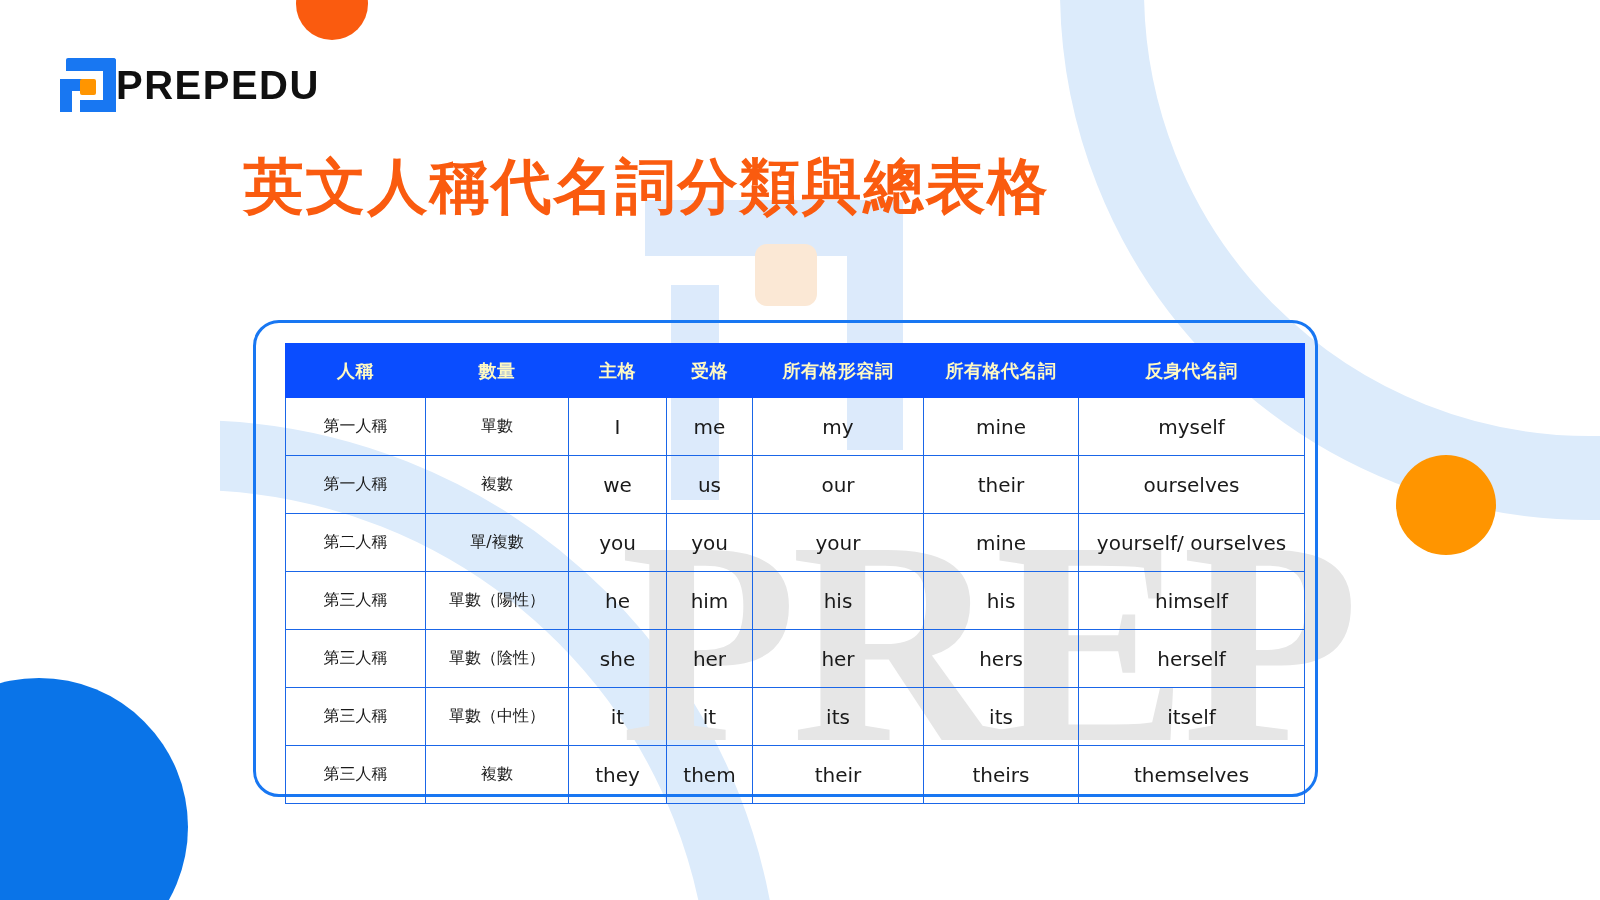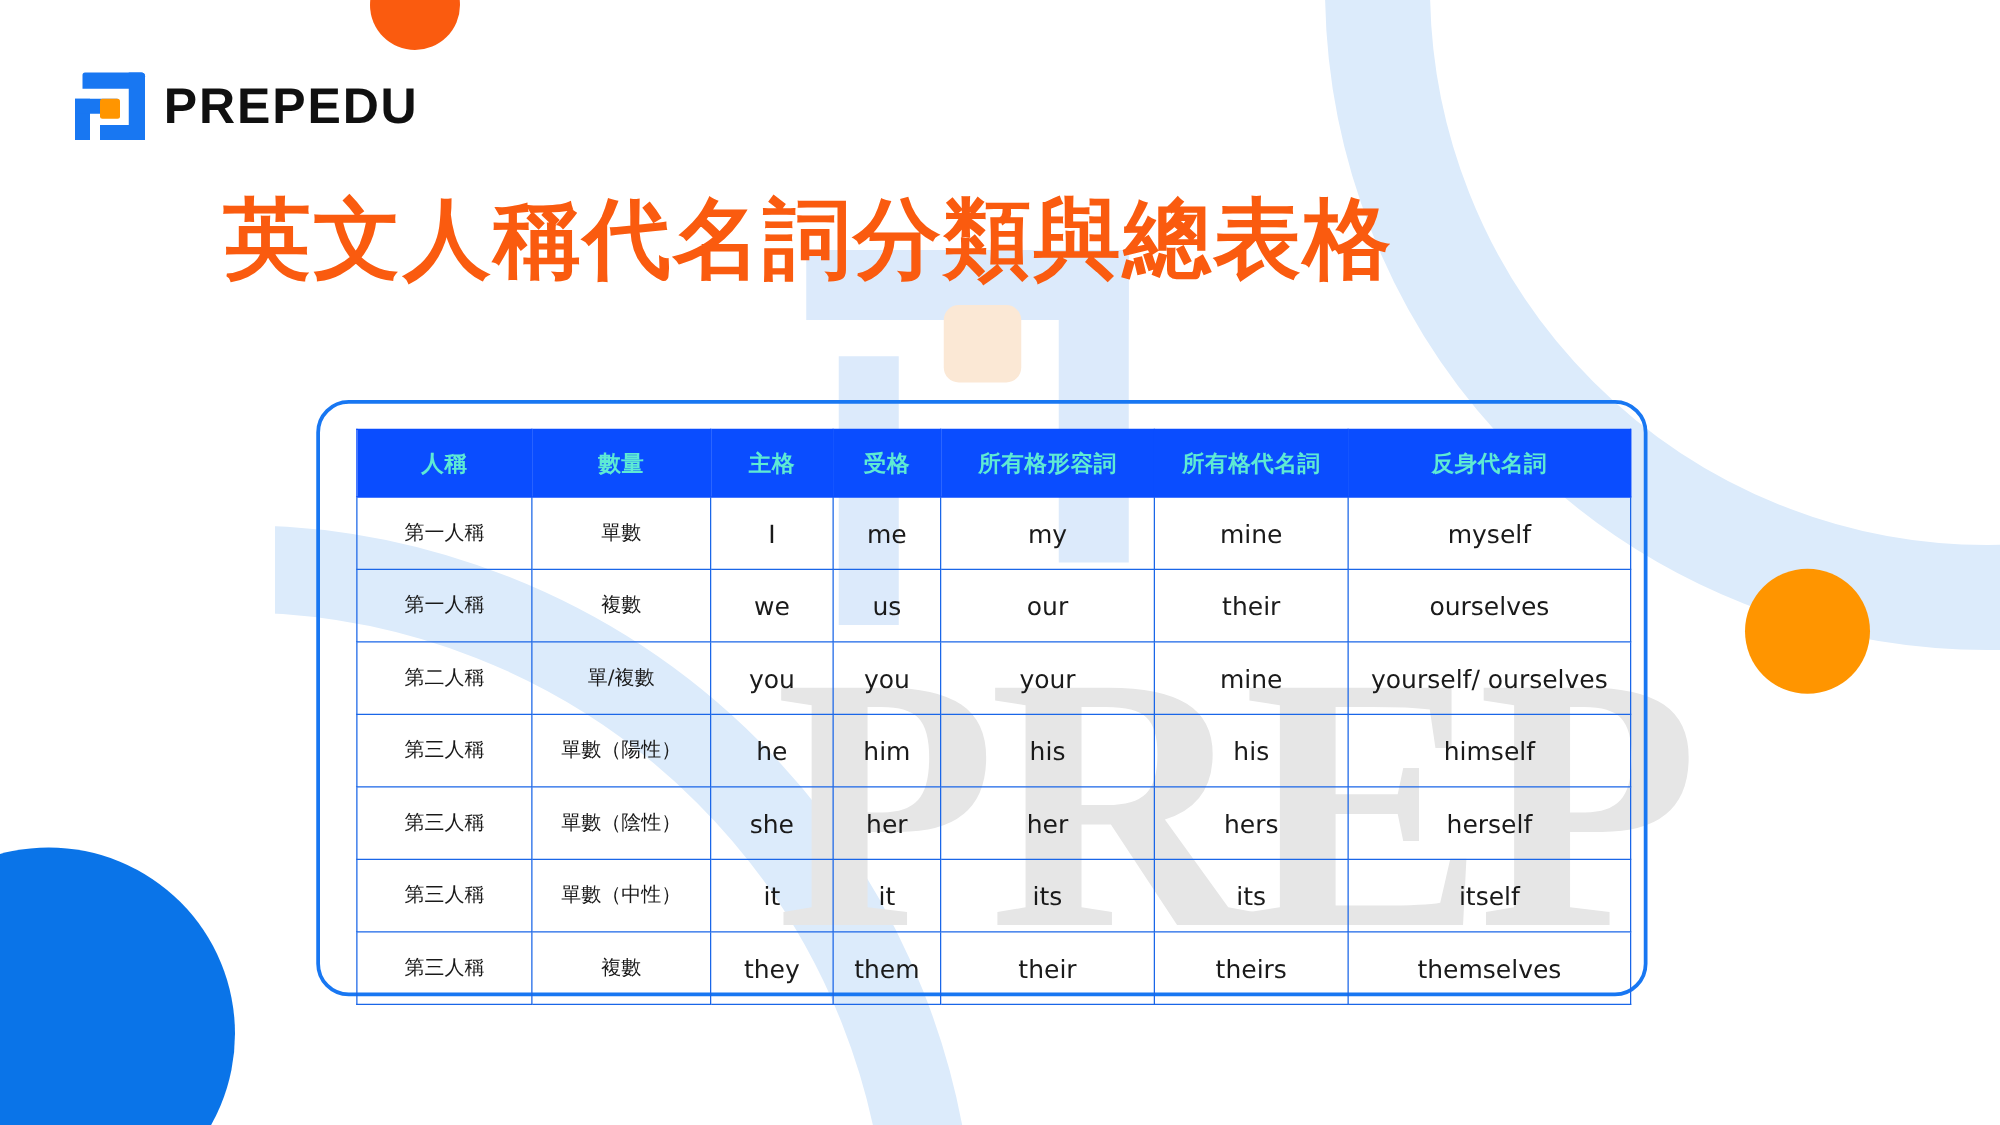--- a/index.html
+++ b/index.html
@@ -132,21 +132,20 @@
     background: #FBE8D5;
   }
 
   
   .logo-row {
     position: absolute;
     left: 60px;
     top: 58px;
     display: flex;
     align-items: center;
-    gap: 15px;
   }
   .logo-mark {
     position: relative;
     width: 56px;
     height: 54px;
   }
   .logo-mark .bar-top {
     position: absolute; left: 6px; top: 0;
     width: 50px; height: 13px;
     background: #1877F2;
@@ -187,21 +186,21 @@
     font-family: "Liberation Sans", sans-serif;
   }
 
   
   .page-title {
     position: absolute;
     left: 0;
     top: 153px;
     width: 1293px;
     text-align: center;
-    font-size: 70px;
+    font-size: 60px;
     font-weight: 700;
     color: #FA5B0F;
     letter-spacing: 2px;
     line-height: 1.1;
     font-family: "DejaVu Sans", "Liberation Sans", sans-serif;
     white-space: nowrap;
   }
 
   
   .table-card {
@@ -224,21 +223,21 @@
     table-layout: fixed;
   }
   .pronoun-table th,
   .pronoun-table td {
     border: 1px solid #1A66E8;
     text-align: center;
     font-family: "DejaVu Sans", "Liberation Sans", sans-serif;
   }
   .pronoun-table thead th {
     background: #0A4DFF;
-    color: #5eead4;
+    color: #fef9c3;
     font-size: 18px;
     font-weight: 700;
     height: 51px;
     border-color: #0A4DFF;
     letter-spacing: 0.5px;
   }
   .pronoun-table tbody td {
     height: 55px;
     font-size: 20px;
     color: #1a1a1a;

